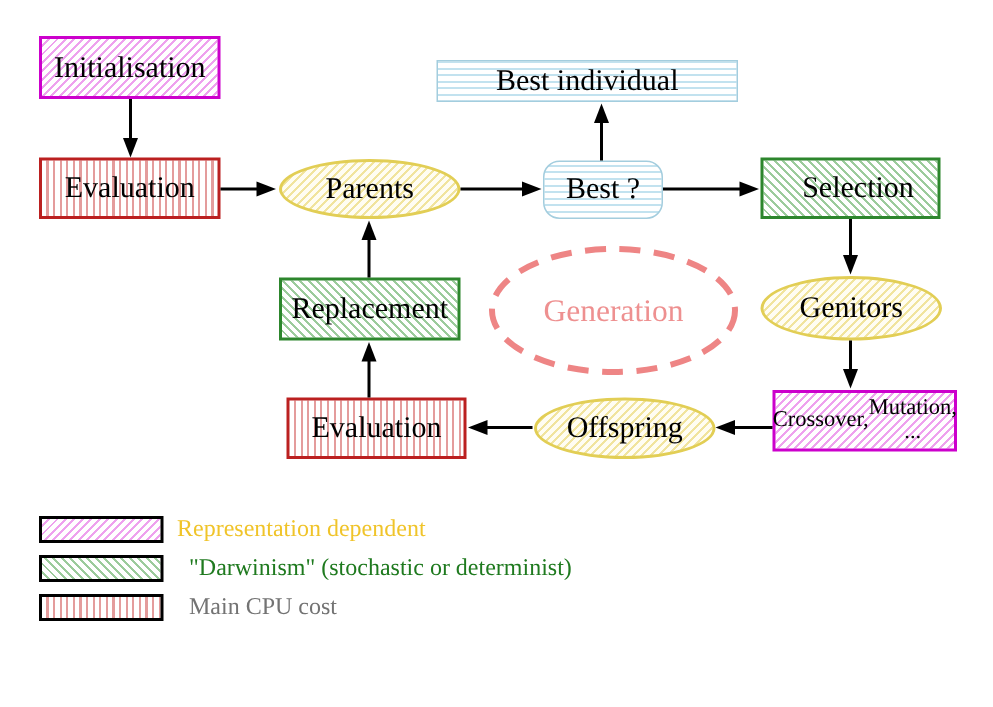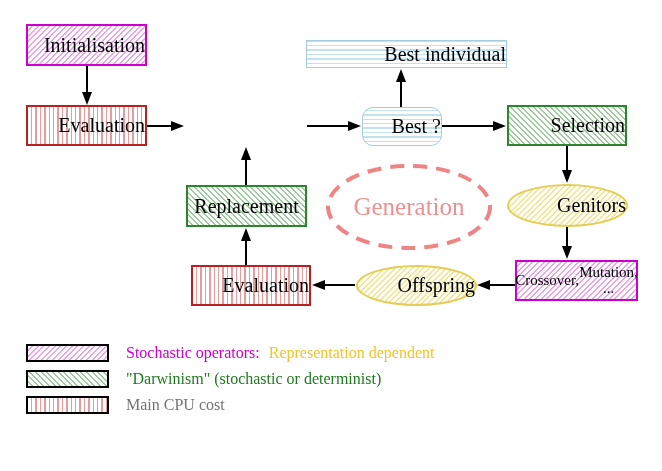--- a/index.html
+++ b/index.html
@@ -15,35 +15,35 @@
   .hatch-magenta{border-color:#cc00cc;
     background:repeating-linear-gradient(135deg,#ffffff 0px,#ffffff 2.6px,#eea2ee 2.6px,#eea2ee 4px);}
   .hatch-green{border-color:#2d862d;
     background:repeating-linear-gradient(45deg,#ffffff 0px,#ffffff 2.6px,#9ccb9c 2.6px,#9ccb9c 4px);}
   .stripes-red{border-color:#bb2020;
     background:repeating-linear-gradient(90deg,#ffffff 0px,#ffffff 3px,#e49c9c 3px,#e49c9c 4.4px);}
   .stripes-cyan{border-color:#a3cdde;
     background:repeating-linear-gradient(0deg,#ffffff 0px,#ffffff 3px,#c2e2ef 3px,#c2e2ef 4.4px);}
   .hatch-yellow{border-color:#e2ce55;
     background:repeating-linear-gradient(135deg,#fffdf2 0px,#fffdf2 2.6px,#f1e49e 2.6px,#f1e49e 4px);}
-  .fs20{font-size:20px;justify-content:flex-end;}
+  .fs20{font-size:20px;}
   .fs16{font-size:20px;}
   .fs15{font-size:15px;}
   
   .aline{position:absolute;background:#000;}
   .ah{position:absolute;width:0;height:0;}
   .ah-down{border-left:5px solid transparent;border-right:5px solid transparent;border-top:13px solid #000;}
   .ah-up{border-left:5px solid transparent;border-right:5px solid transparent;border-bottom:13px solid #000;}
   .ah-right{border-top:5px solid transparent;border-bottom:5px solid transparent;border-left:13px solid #000;}
   .ah-left{border-top:5px solid transparent;border-bottom:5px solid transparent;border-right:13px solid #000;}
   
   #generation{position:absolute;left:325px;top:163px;width:168px;height:88px;}
   #generation .glabel{position:absolute;left:0;top:0;width:100%;height:100%;
     display:flex;align-items:center;justify-content:center;
-    color:#ee9090;font-size:25px;}
+    color:#ee9090;font-size:21px;}
   
   .legend-row{position:absolute;left:26px;display:flex;align-items:center;height:18px;}
   .swatch{width:79px;height:14px;border:2px solid;flex:0 0 auto;}
   .legend-text{margin-left:17px;font-size:16px;white-space:pre;}
   .lt-magenta{color:#cc00cc;}
   .lt-gold{color:#f0c42a;margin-left:9px;}
   .lt-green{color:#1f7a1f;}
   .lt-red{color:#737373;}
   .lt-cyan{color:#8fc3e6;}
 </style>
@@ -53,22 +53,25 @@
 <div id="stage">
 
   <div class="node rect hatch-magenta fs20" style="left:26px;top:24px;width:121px;height:42px;">
     <span>Initialisation</span>
   </div>
 
   <div class="node rect stripes-red fs20" style="left:26px;top:105px;width:121px;height:41px;">
     <span>Evaluation</span>
   </div>
 
+  <div class="node ellipse hatch-yellow fs20" style="left:186px;top:106px;width:121px;height:40px;">
+    <span>Parents</span>
+  </div>
 
-  <div class="node rect stripes-cyan fs20" style="left:291px;top:40px;width:201px;height:28px;border-width:1px;margin-left:15px;">
+  <div class="node rect stripes-cyan fs20" style="left:291px;top:40px;width:201px;height:28px;border-width:1px;">
     <span>Best individual</span>
   </div>
 
   <div class="node rect stripes-cyan fs20" style="left:362px;top:107px;width:80px;height:39px;border-radius:11px;border-width:1px;">
     <span>Best ?</span>
   </div>
 
   <div class="node rect hatch-green fs20" style="left:507px;top:105px;width:120px;height:41px;padding-left:10px;">
     <span>Selection</span>
   </div>
@@ -151,21 +154,20 @@
     <div class="ah ah-up" style="left:241px;top:228px;"></div>
   </div>
 
   <div>
     <div class="aline" style="left:245px;top:159px;width:2px;height:26px;"></div>
     <div class="ah ah-up" style="left:241px;top:147px;"></div>
   </div>
 
   <div class="legend-row" style="top:344px;">
     <span class="swatch hatch-magenta"></span>
-    <span class="legend-text lt-magenta">Stochastic operators:</span>
     <span class="legend-text lt-gold">Representation dependent</span>
   </div>
 
   <div class="legend-row" style="top:370px;">
     <span class="swatch hatch-green"></span>
     <span class="legend-text lt-green">"Darwinism" (stochastic or determinist)</span>
   </div>
 
   <div class="legend-row" style="top:396px;">
     <span class="swatch stripes-red"></span>

